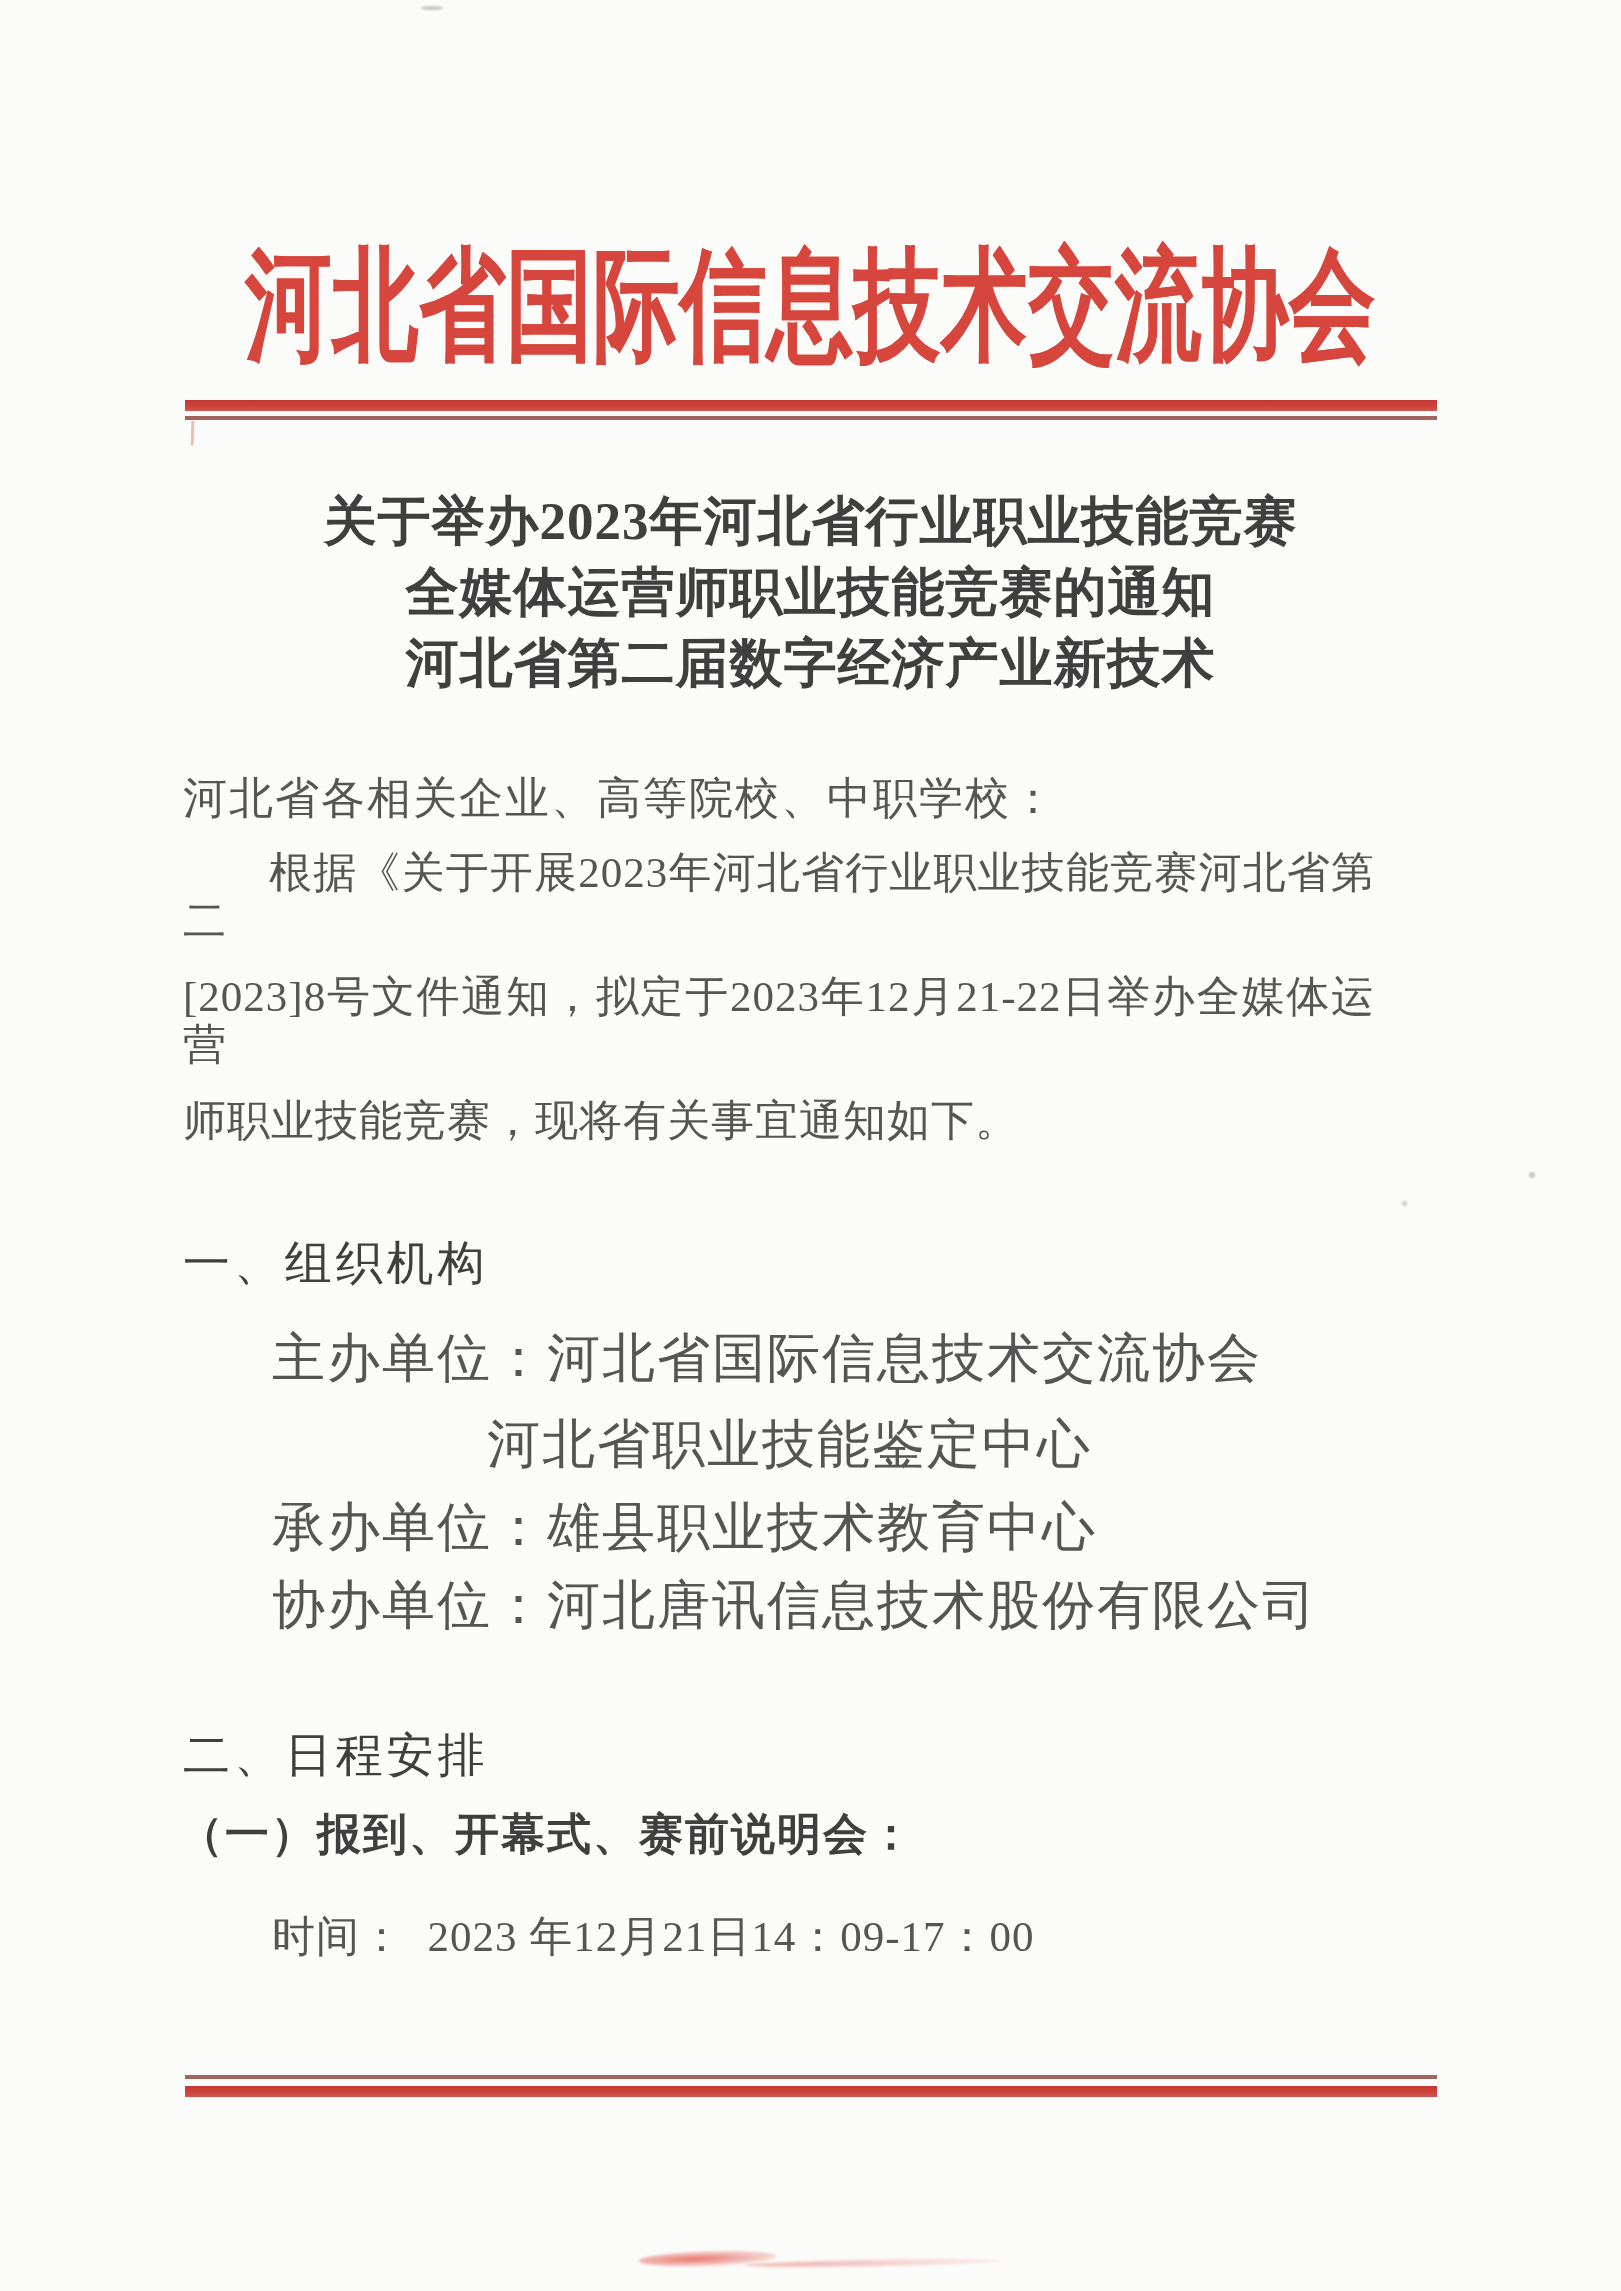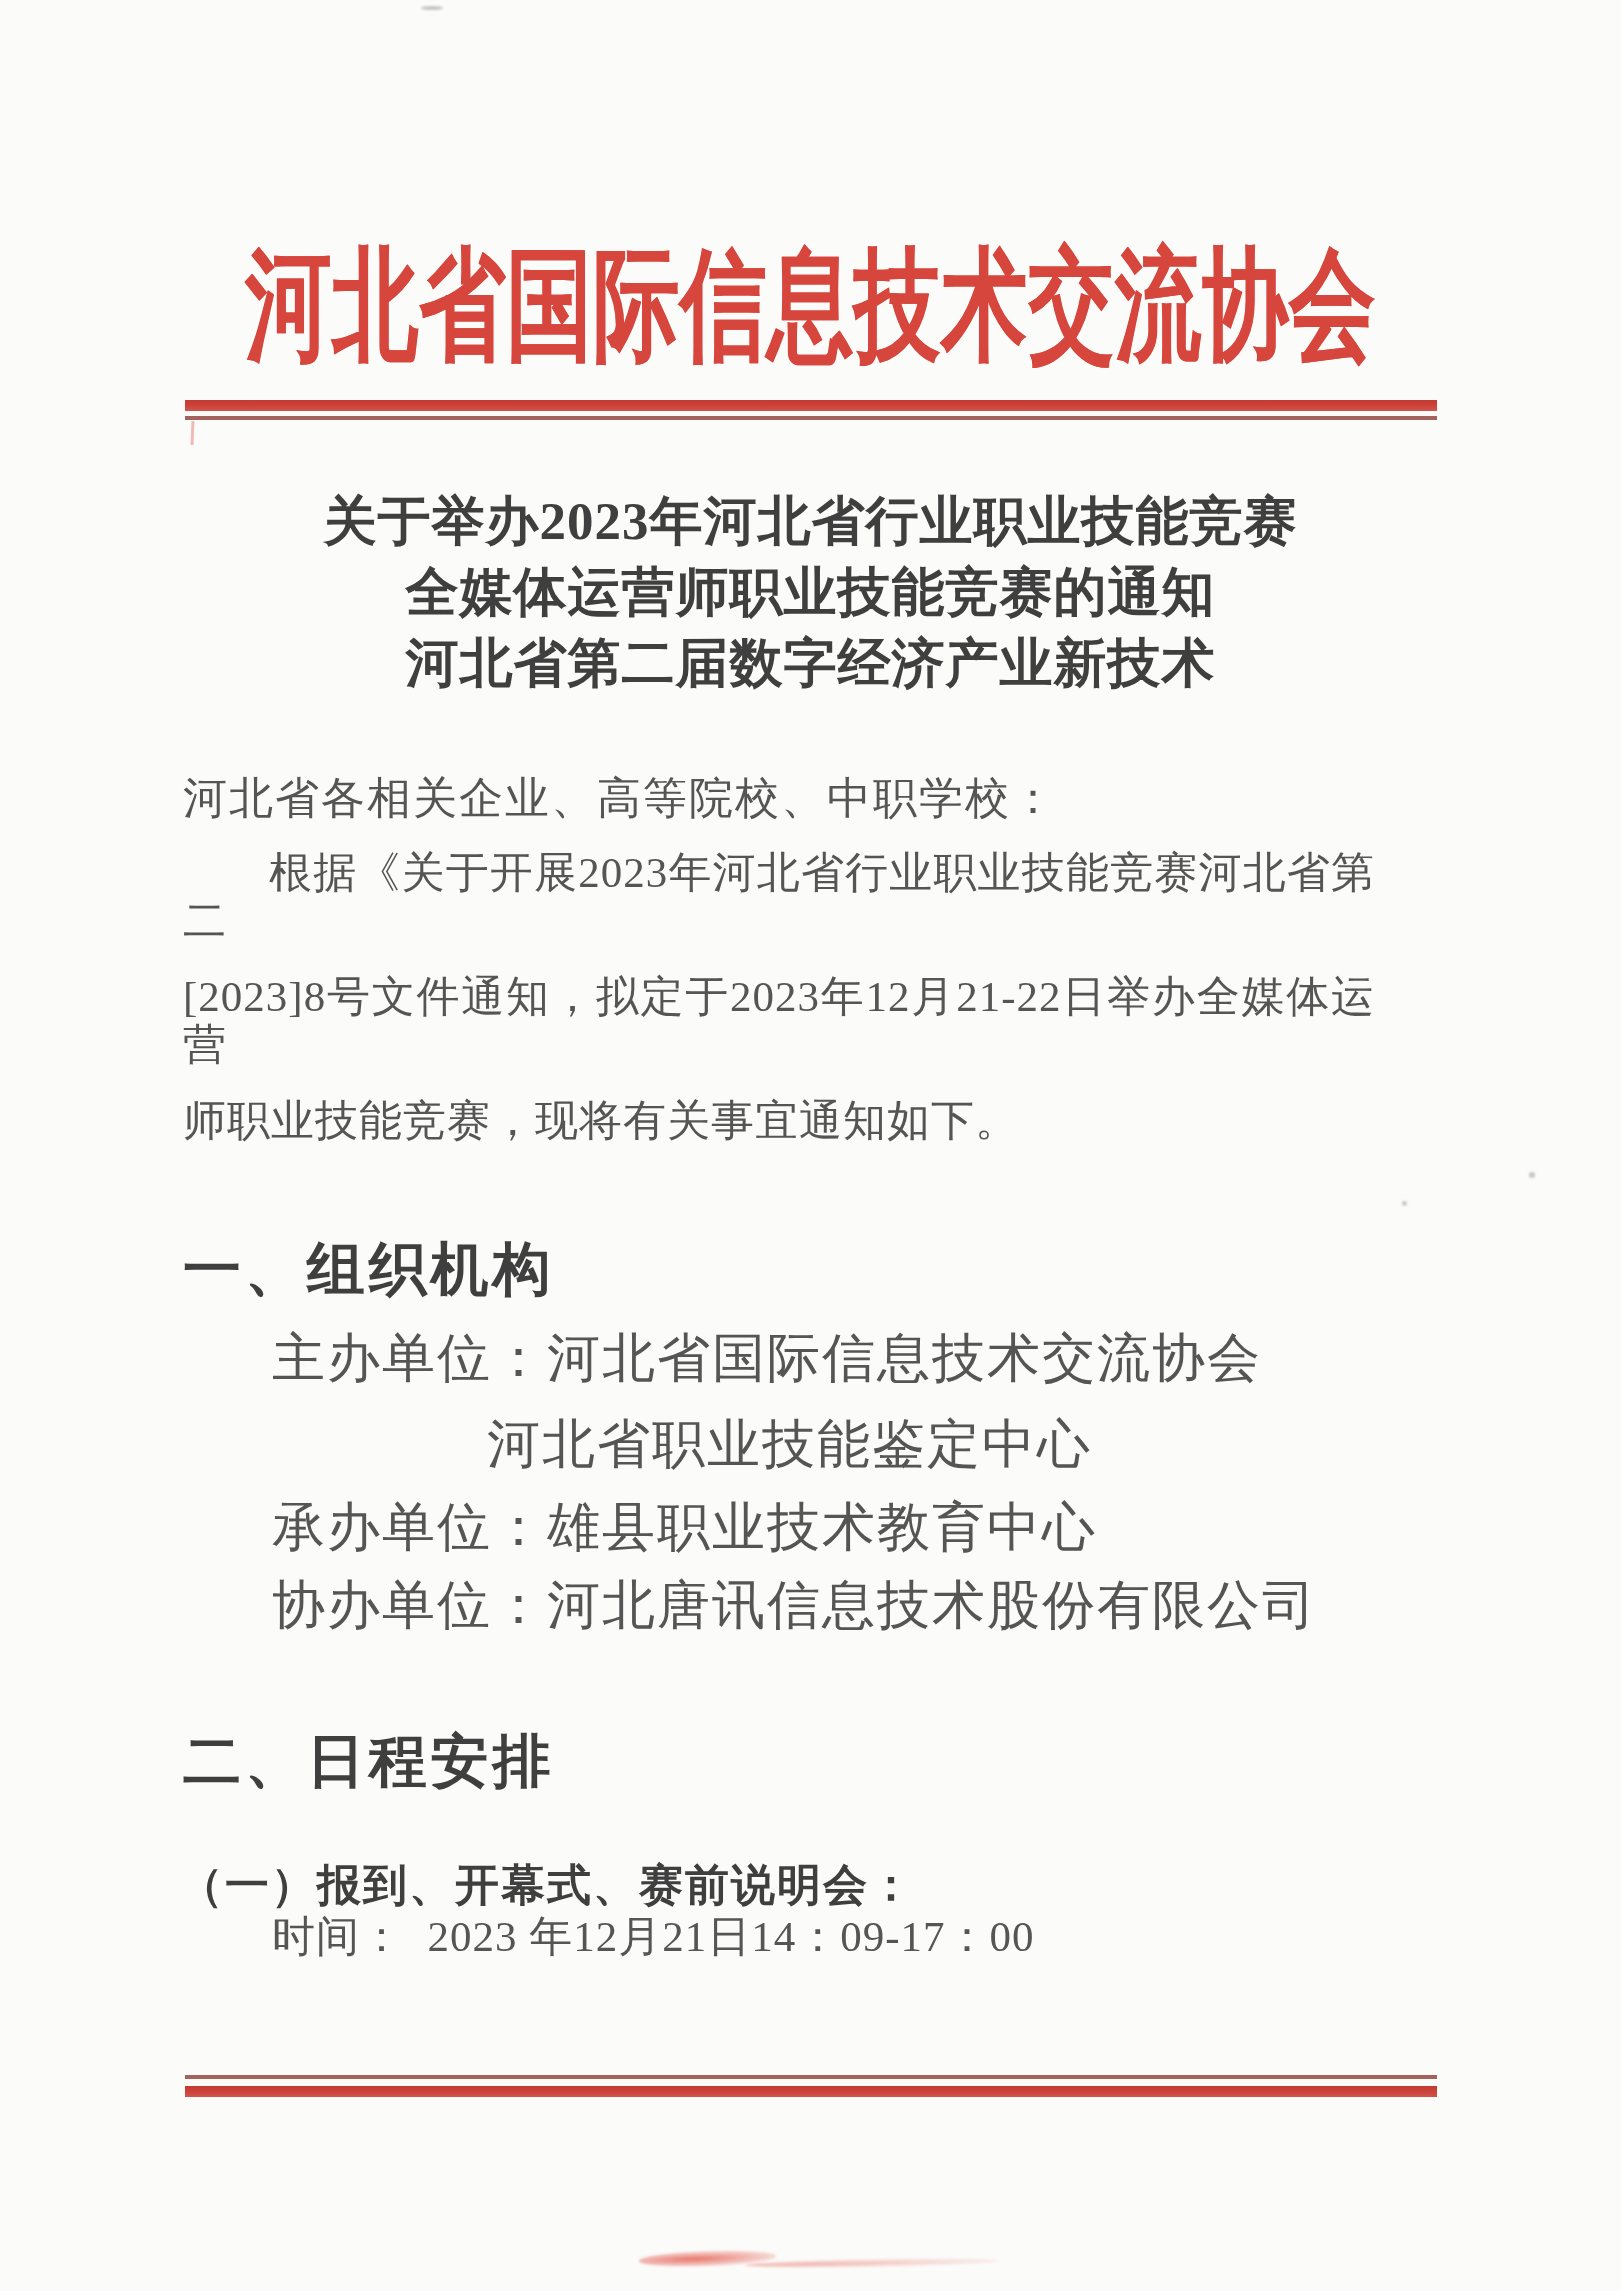--- a/index.html
+++ b/index.html
@@ -67,41 +67,41 @@
     white-space:nowrap;
   }
   .para .ln.just{
     text-align:justify;
     text-align-last:justify;
     white-space:normal;
   }
   .para .ln.indent{text-indent:86px;}
 
   .h1{
-    font-size:58px;line-height:1.1;
-    font-weight:bold;
+    font-size:47px;line-height:1.1;
+    font-weight:normal;
     font-family:"Liberation Sans", sans-serif;
     color:var(--ink-dark);
     letter-spacing:3.9px;white-space:nowrap;
   }
   .h1-org{left:183px;top:1237px;}
   .h1-schedule{left:183px;top:1729px;}
 
   .org-line{
     font-size:53px;line-height:1.15;
     color:var(--ink-body);
     letter-spacing:2px;white-space:nowrap;
   }
   .org-1{left:272px;top:1328px;}
   .org-2{left:487px;top:1414px;}
   .org-3{left:272px;top:1497px;}
   .org-4{left:272px;top:1575px;}
 
   .subheading{
-    left:179px;top:1860px;
+    left:179px;top:1809px;
     font-size:44px;line-height:1.15;
     font-weight:bold;
     font-family:"Liberation Sans", sans-serif;
     color:var(--ink-dark);
     letter-spacing:2px;white-space:nowrap;
   }
   .time-line{
     left:272px;top:1912px;
     font-size:43px;line-height:1.15;
     color:var(--ink-body);

